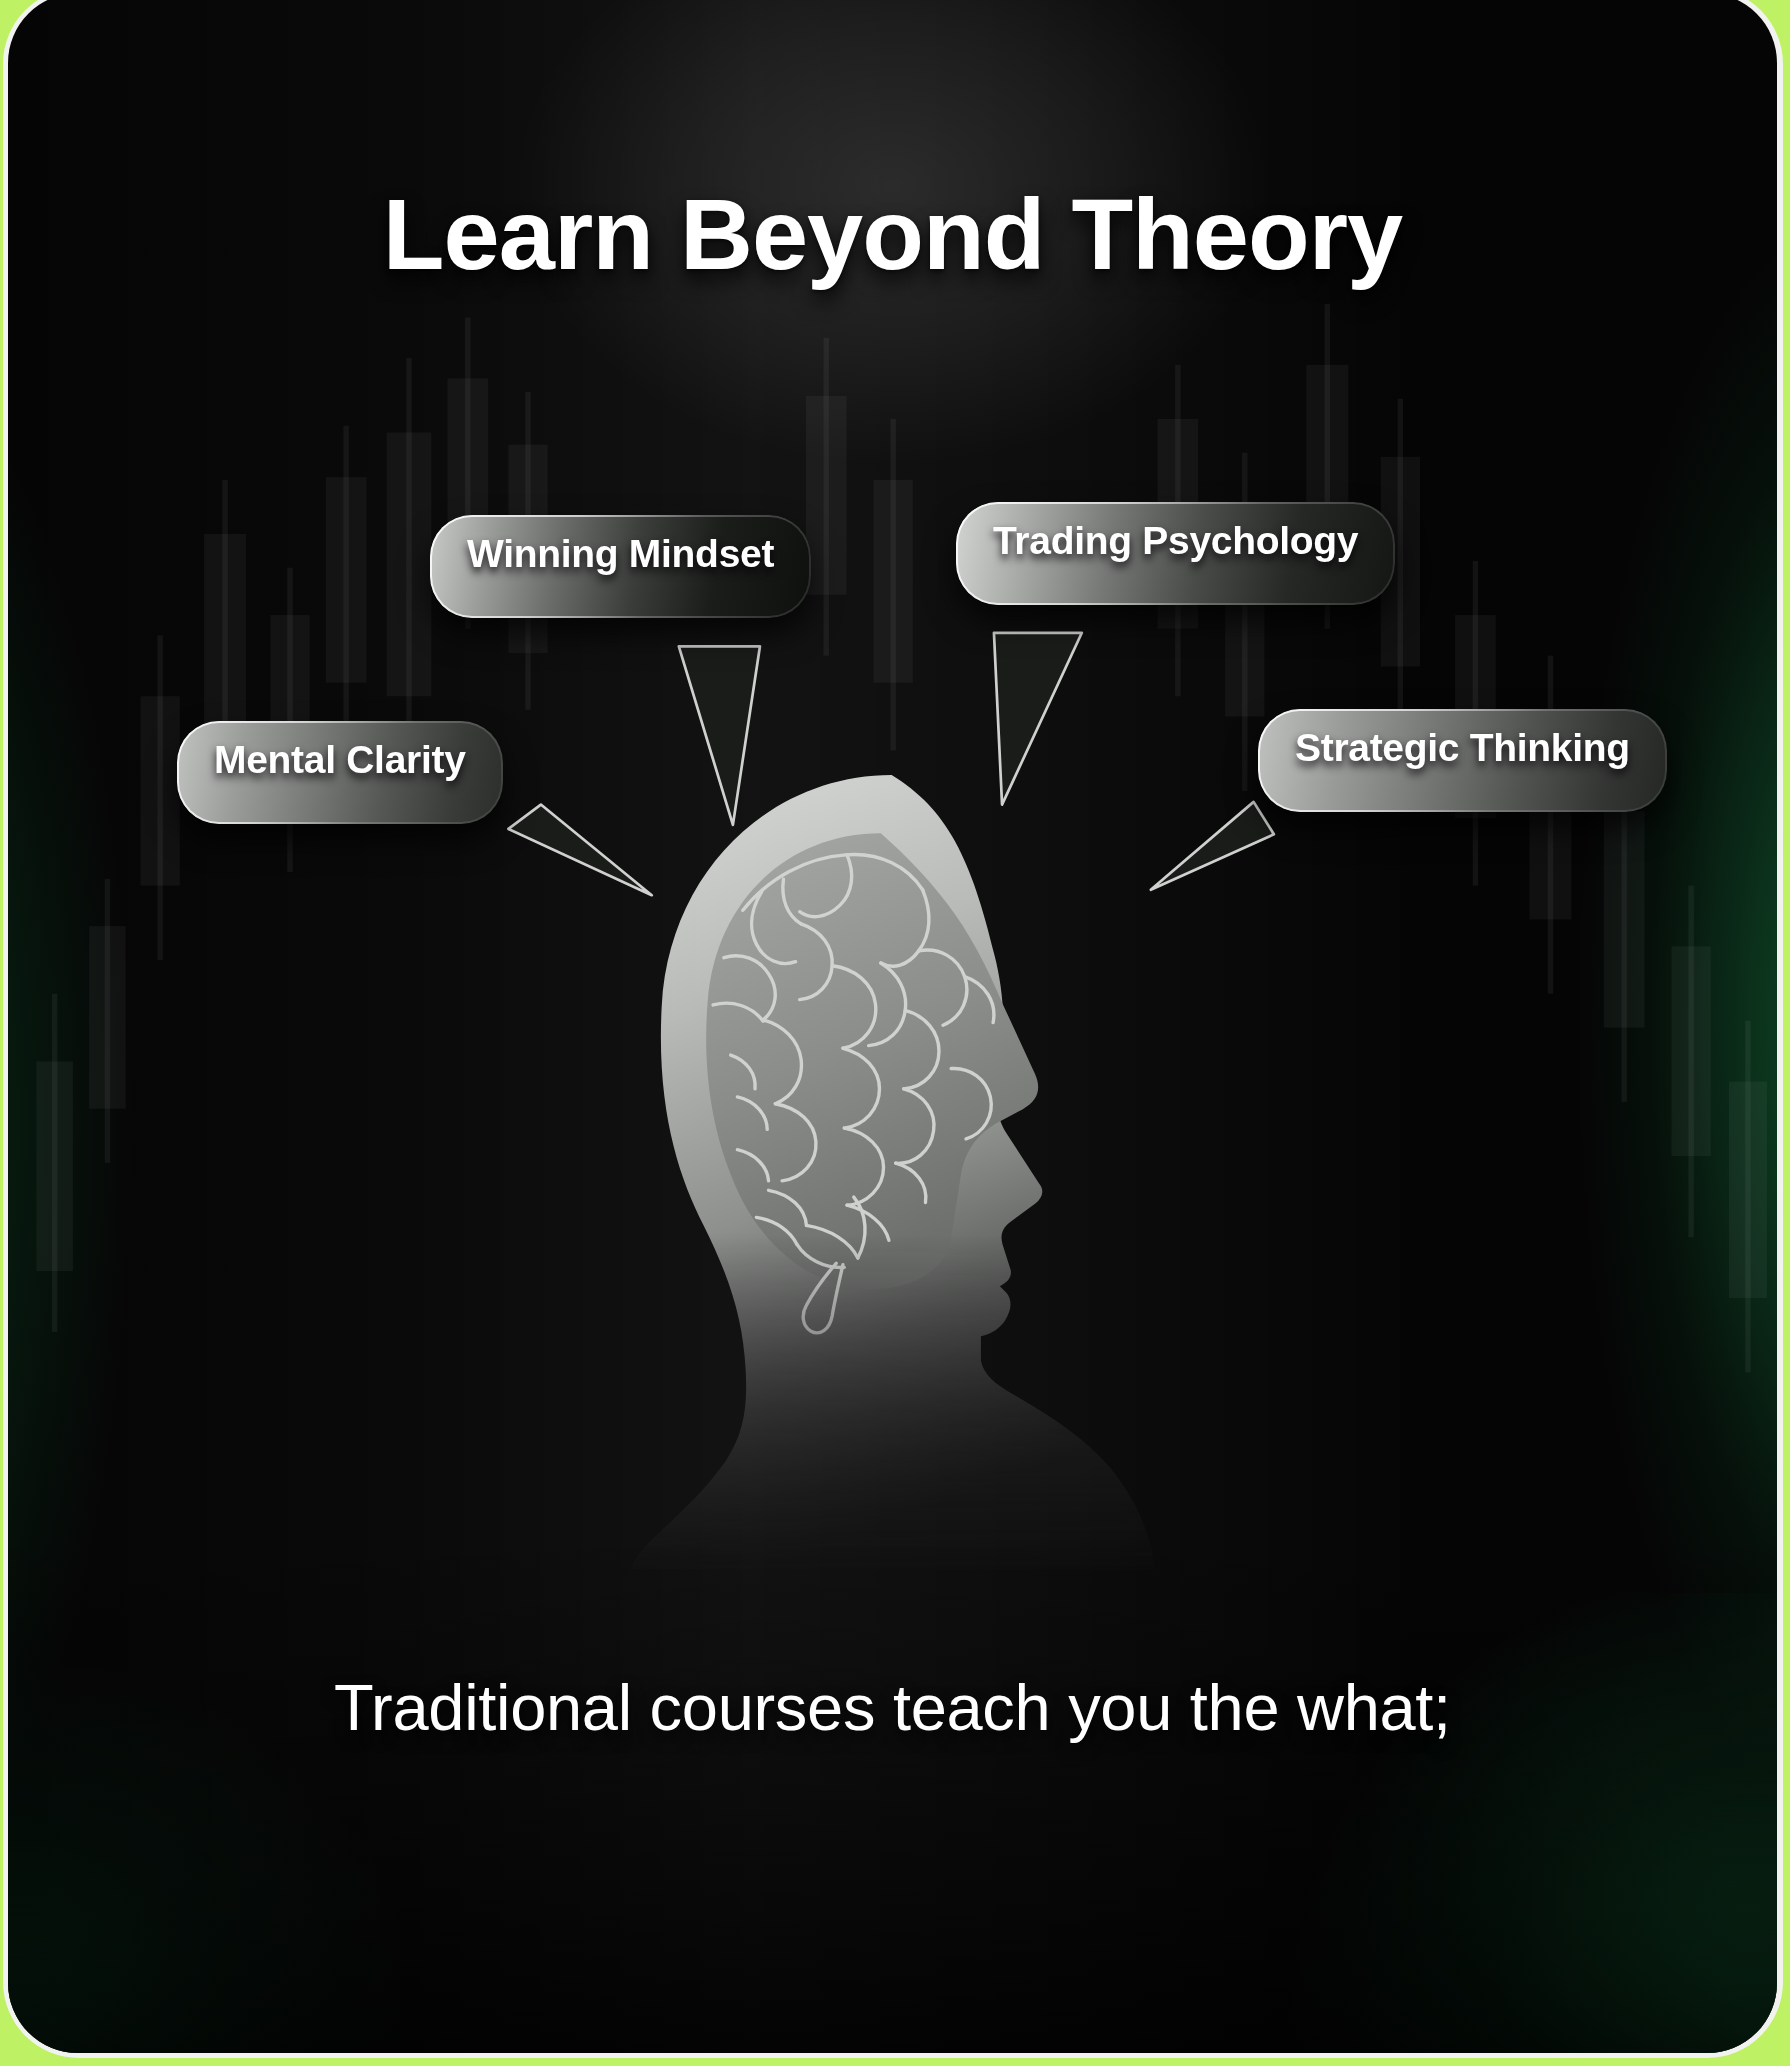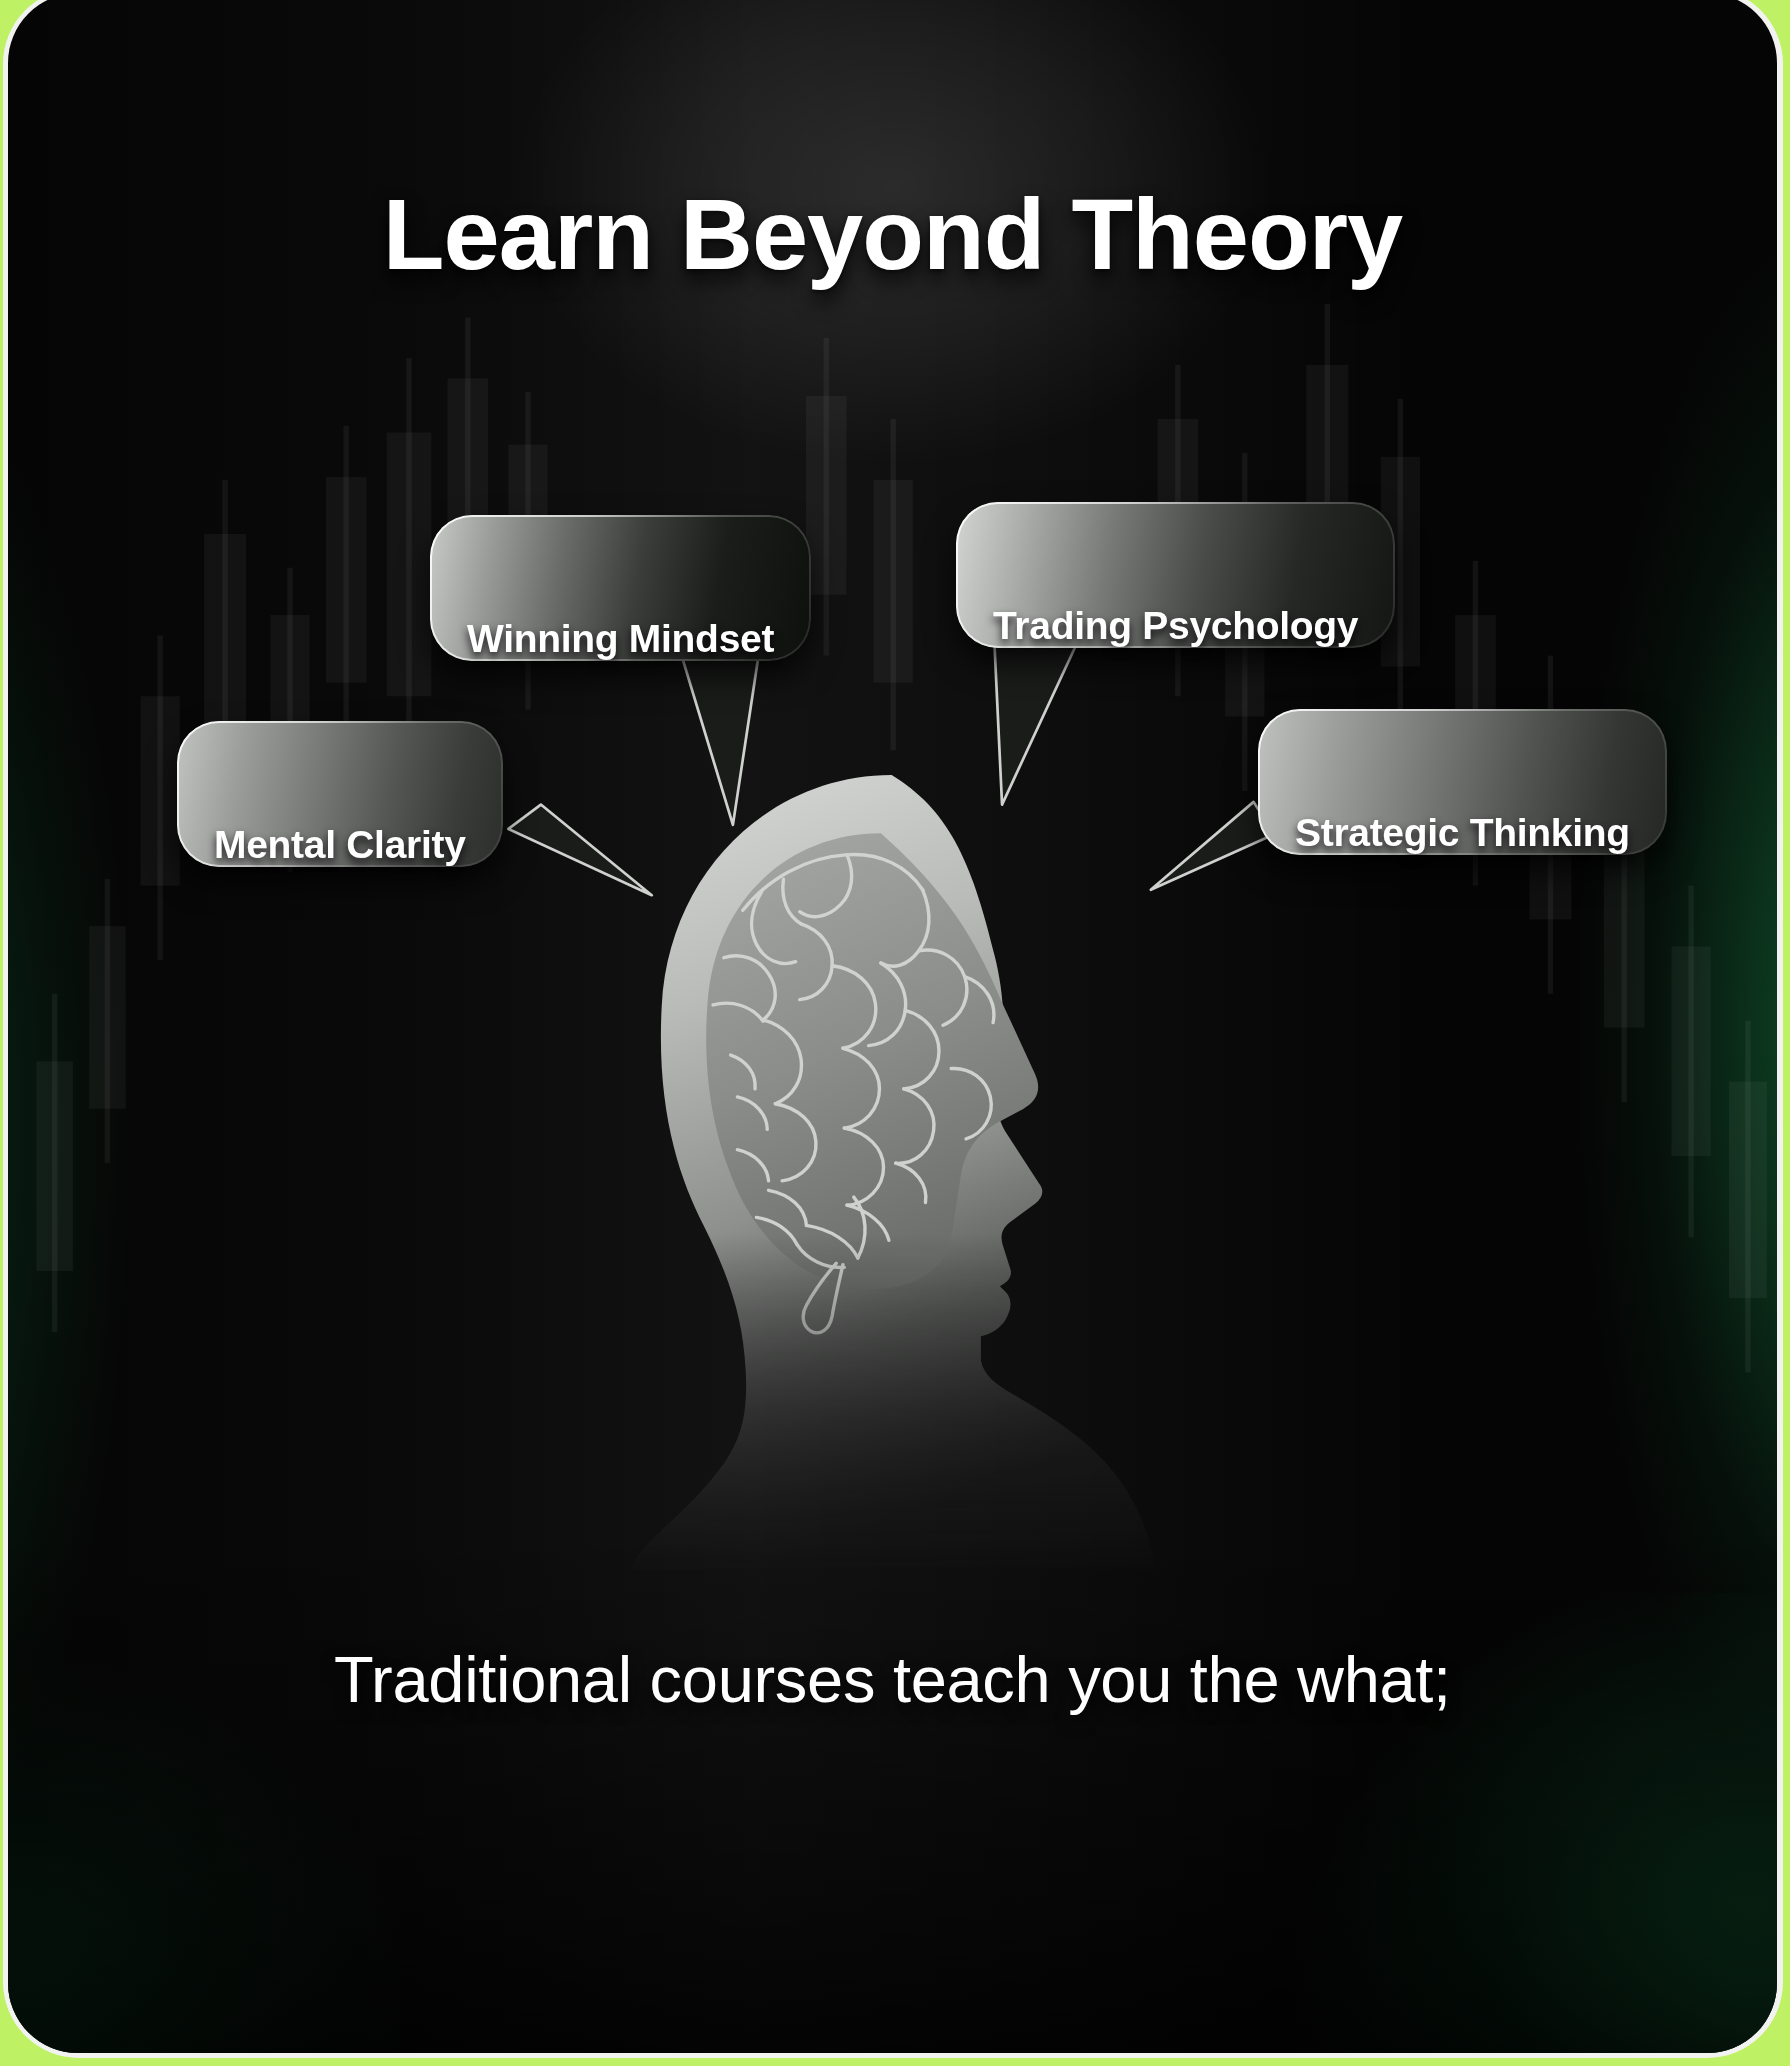--- a/index.html
+++ b/index.html
@@ -129,24 +129,24 @@
     transform: translateX(-50%);
     width: 528px;
     height: 798px;
     z-index: 10;
   }
 
   
   .bubble {
     position: absolute;
     display: flex;
-    align-items: flex-end;
+    align-items: flex-start;
     border-radius: 42px;
-    padding: 0 37px;
-    height: 146px;
+    padding: 17px 37px;
+    height: 103px;
     color: #ffffff;
     font-size: 39px;
     font-weight: 700;
     white-space: nowrap;
     letter-spacing: -0.3px;
     text-shadow: 0 4.7px 8px rgba(0,0,0,0.85);
     z-index: 25;
     box-shadow: 0 16px 31px rgba(0,0,0,0.72);
   }
   .bubble::before {
@@ -209,21 +209,21 @@
     width: 1474px;
     text-align: center;
     color: #ffffff;
     font-size: 65px;
     font-weight: 400;
     line-height: 1.30;
     letter-spacing: -0.3px;
     text-shadow: 0 6.8px 15px rgba(0,0,0,0.85);
     z-index: 30;
   }
-  #caption .ln { display: block; }
+  #caption .ln { display: block; margin-top: 28px; }
 </style>
 </head>
 <body>
 
 <div id="frame">
 
   <div id="card-rim"></div>
 
   <div id="card">
 

